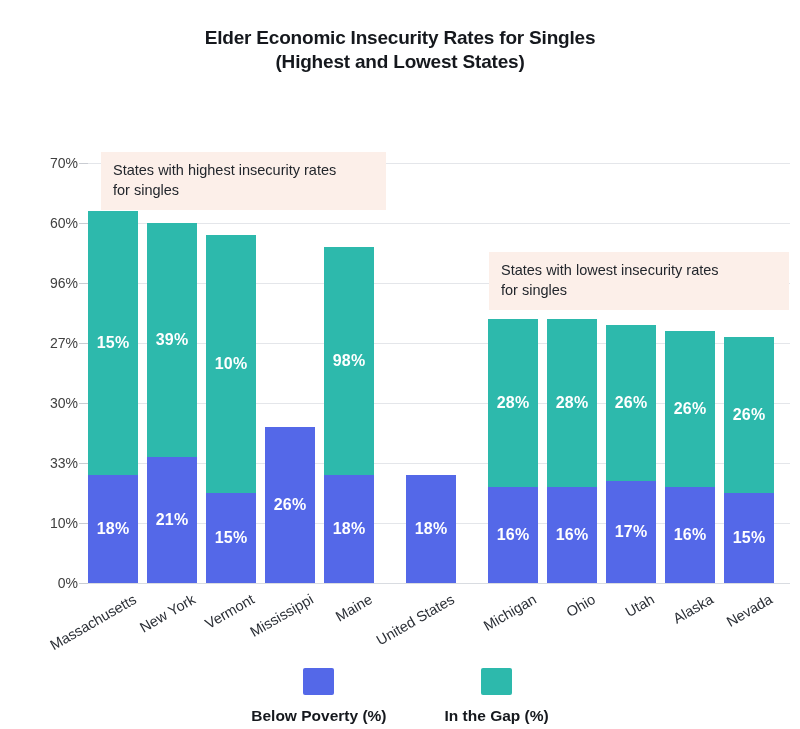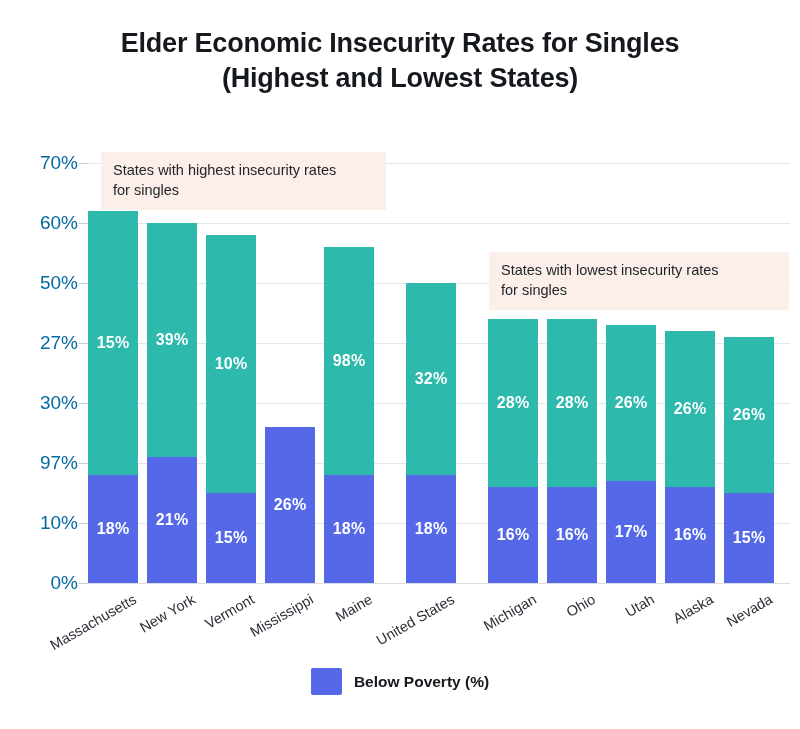--- a/index.html
+++ b/index.html
@@ -15,21 +15,21 @@
     position: relative;
   }
 
   
   #chart-title {
     position: absolute;
     top: 26px;
     left: 0;
     width: 800px;
     text-align: center;
-    font-size: 27px;
+    font-size: 19px;
     font-weight: bold;
     line-height: 1.28;
     color: #15181d;
     letter-spacing: -0.2px;
     white-space: pre-line;
   }
 
   
   #plot {
     position: absolute;
@@ -48,22 +48,22 @@
   }
   .gridline.baseline {
     background: #d9dce1;
   }
 
   .ytick {
     position: absolute;
     right: 722px;           
     width: 60px;
     text-align: right;
-    font-size: 19px;
-    color: #0369a1;
+    font-size: 14px;
+    color: #404040;
     transform: translateY(-50%);
   }
   .ytick-dash {
     position: absolute;
     width: 9px;
     height: 1px;
     background: #c9ccd2;
     left: 79px;
   }
 
@@ -138,20 +138,21 @@
     width: 800px;
     display: flex;
     justify-content: center;
     align-items: center;
     gap: 58px;
   }
   .legend-item {
     display: flex;
     align-items: center;
     gap: 12px;
+    flex-direction: column;
   }
   .legend-swatch {
     width: 31px;
     height: 27px;
     border-radius: 2px;
   }
   .legend-label {
     font-size: 15.5px;
     font-weight: bold;
     color: #15181d;
@@ -173,27 +174,27 @@
       <div class="gridline" style="top: 283px;"></div>
       <div class="gridline" style="top: 223px;"></div>
       <div class="gridline" style="top: 163px;"></div>
     </div>
   <div id="yticks">
       <div class="ytick-dash" style="top: 583px;"></div>
       <div class="ytick" style="top: 583px;">0%</div>
       <div class="ytick-dash" style="top: 523px;"></div>
       <div class="ytick" style="top: 523px;">10%</div>
       <div class="ytick-dash" style="top: 463px;"></div>
-      <div class="ytick" style="top: 463px;">97%</div>
+      <div class="ytick" style="top: 463px;">33%</div>
       <div class="ytick-dash" style="top: 403px;"></div>
       <div class="ytick" style="top: 403px;">30%</div>
       <div class="ytick-dash" style="top: 343px;"></div>
       <div class="ytick" style="top: 343px;">27%</div>
       <div class="ytick-dash" style="top: 283px;"></div>
-      <div class="ytick" style="top: 283px;">50%</div>
+      <div class="ytick" style="top: 283px;">96%</div>
       <div class="ytick-dash" style="top: 223px;"></div>
       <div class="ytick" style="top: 223px;">60%</div>
       <div class="ytick-dash" style="top: 163px;"></div>
       <div class="ytick" style="top: 163px;">70%</div>
     </div>
   <div id="bars">
       <div class="bar-group" title="Massachusetts" style="left: 0px; width: 50px;">
         <div class="seg" style="background: rgb(84, 104, 232); height: 108px; bottom: 0px;">
           <span class="seg-label">18%</span>
         </div>
@@ -226,23 +227,20 @@
         <div class="seg" style="background: rgb(84, 104, 232); height: 108px; bottom: 0px;">
           <span class="seg-label">18%</span>
         </div>
         <div class="seg" style="background: rgb(45, 185, 172); height: 228px; bottom: 108px;">
           <span class="seg-label">98%</span>
         </div>
       </div>
       <div class="bar-group" title="United States" style="left: 318px; width: 50px;">
         <div class="seg" style="background: rgb(84, 104, 232); height: 108px; bottom: 0px;">
           <span class="seg-label">18%</span>
-        </div>
-        <div class="seg" style="background: rgb(45, 185, 172); height: 192px; bottom: 108px;">
-          <span class="seg-label">32%</span>
         </div>
       </div>
       <div class="bar-group" title="Michigan" style="left: 400px; width: 50px;">
         <div class="seg" style="background: rgb(84, 104, 232); height: 96px; bottom: 0px;">
           <span class="seg-label">16%</span>
         </div>
         <div class="seg" style="background: rgb(45, 185, 172); height: 168px; bottom: 96px;">
           <span class="seg-label">28%</span>
         </div>
       </div>
@@ -298,13 +296,17 @@
 for singles</div>
 
 <div class="annotation" id="annotation-low">States with lowest insecurity rates
 for singles</div>
 
 <div id="legend">
     <div class="legend-item">
       <div class="legend-swatch" style="background: rgb(84, 104, 232);"></div>
       <span class="legend-label">Below Poverty (%)</span>
     </div>
+    <div class="legend-item">
+      <div class="legend-swatch" style="background: rgb(45, 185, 172);"></div>
+      <span class="legend-label">In the Gap (%)</span>
+    </div>
   </div>
 
 </body></html>

